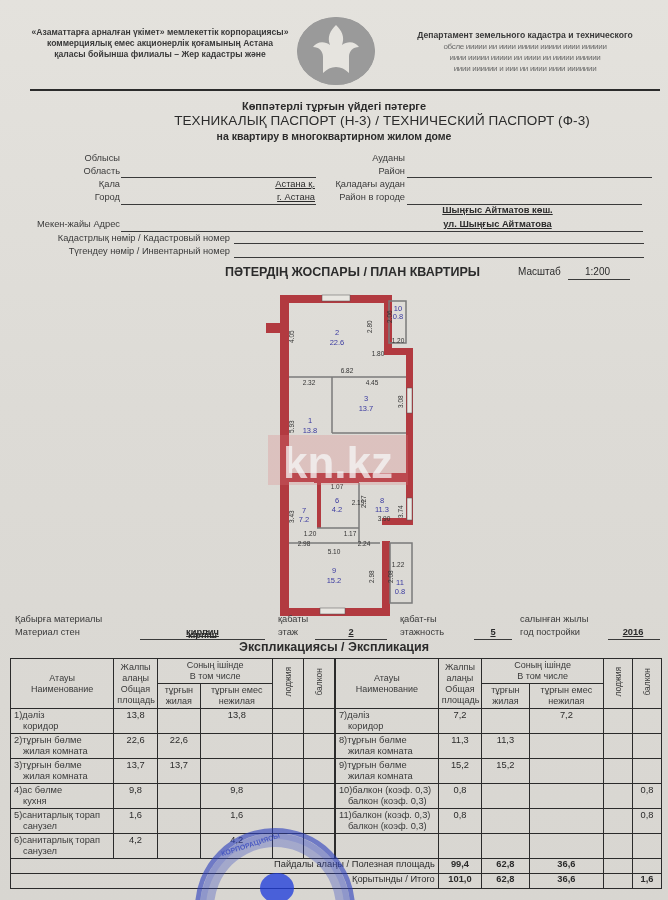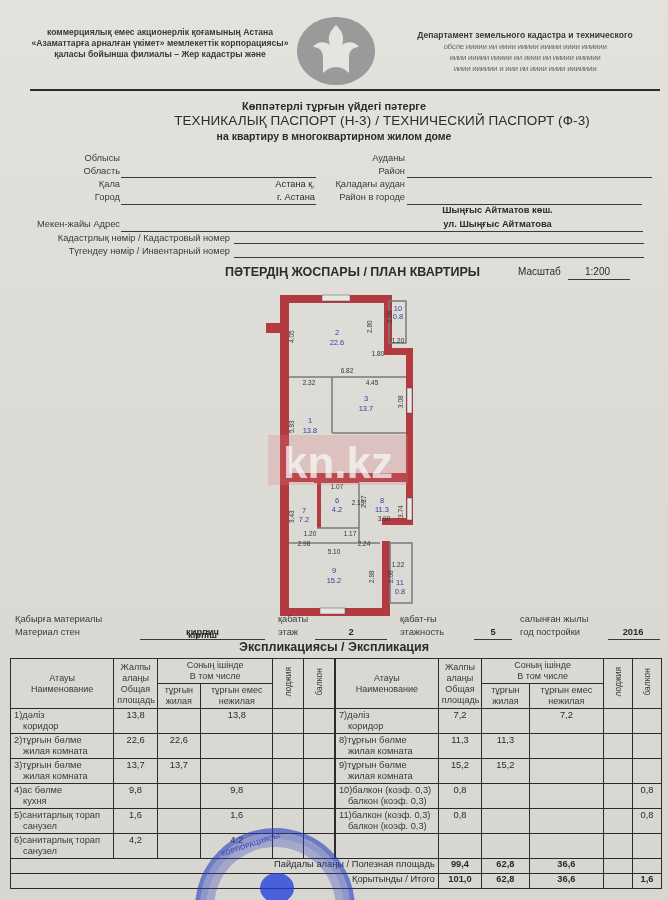--- a/index.html
+++ b/index.html
@@ -29,21 +29,21 @@
   }
   .logo svg { width: 100%; height: 100%; }
   .hdr-rule { position: absolute; left: 30px; top: 89px; width: 630px; height: 2px; background: #2b2b2b; }
 
   .t-sub { position: absolute; left: 0; width: 668px; text-align: center; font-weight: bold; color: #2b2b2b; }
   .t1 { top: 100px; font-size: 11px; }
   .t2 { top: 113px; font-size: 13.5px; font-weight: normal; letter-spacing: 0.1px; margin-left: 48px; }
   .t3 { top: 130px; font-size: 10.5px; }
 
   .lbl { position: absolute; font-size: 9.3px; color: #3a3a3a; text-align: right; }
-  .val { position: absolute; font-size: 9.3px; color: #2b2b2b; text-align: right; }
+  .val { position: absolute; font-size: 9.3px; color: #2b2b2b; text-align: right; text-decoration: underline; }
   .bold { font-weight: bold; }
   .ln { position: absolute; height: 1px; background: #3a3a3a; }
 
   .plan-title { position: absolute; left: 225px; top: 265px; font-size: 12.5px; font-weight: bold; color: #2b2b2b; }
   .scale-lbl { position: absolute; left: 518px; top: 266px; font-size: 10px; }
   .scale-val { position: absolute; left: 585px; top: 266px; font-size: 10px; }
 
   .plan { position: absolute; left: 262px; top: 293px; width: 160px; height: 330px; }
   .plan svg { width: 100%; height: 100%; }
 
@@ -76,22 +76,22 @@
   }
   .stamp .dot { position: absolute; left: 60px; top: 40px; width: 34px; height: 30px; border-radius: 50%; background: rgba(30,60,220,0.9); }
   .stamp-text { position: absolute; left: 20px; top: 8px; font-size: 7px; color: rgba(40,60,190,0.9); transform: rotate(-18deg); font-weight: bold; }
 </style>
 </head>
 <body>
 
 <div class="page">
 
   <div class="hdr-left">
+    <div>«Азаматтарға арналған үкімет» мемлекеттік корпорациясы»</div>
     <div>коммерциялық емес акционерлік қоғамының Астана</div>
-    <div>«Азаматтарға арналған үкімет» мемлекеттік корпорациясы»</div>
     <div>қаласы бойынша филиалы – Жер кадастры және</div>
   </div>
 
   <div class="logo">
     <svg viewBox="0 0 78 68">
       <ellipse cx="39" cy="34" rx="39" ry="34" fill="#9a9a9a"></ellipse>
       <path d="M39 8 C33 14 30 20 33 28 C28 24 20 24 16 30 C22 30 26 34 26 40 L26 56 C30 52 34 50 39 50 C44 50 48 52 52 56 L52 40 C52 34 56 30 62 30 C58 24 50 24 45 28 C48 20 45 14 39 8 Z" fill="#e6e4df"></path>
     </svg>
   </div>
 

